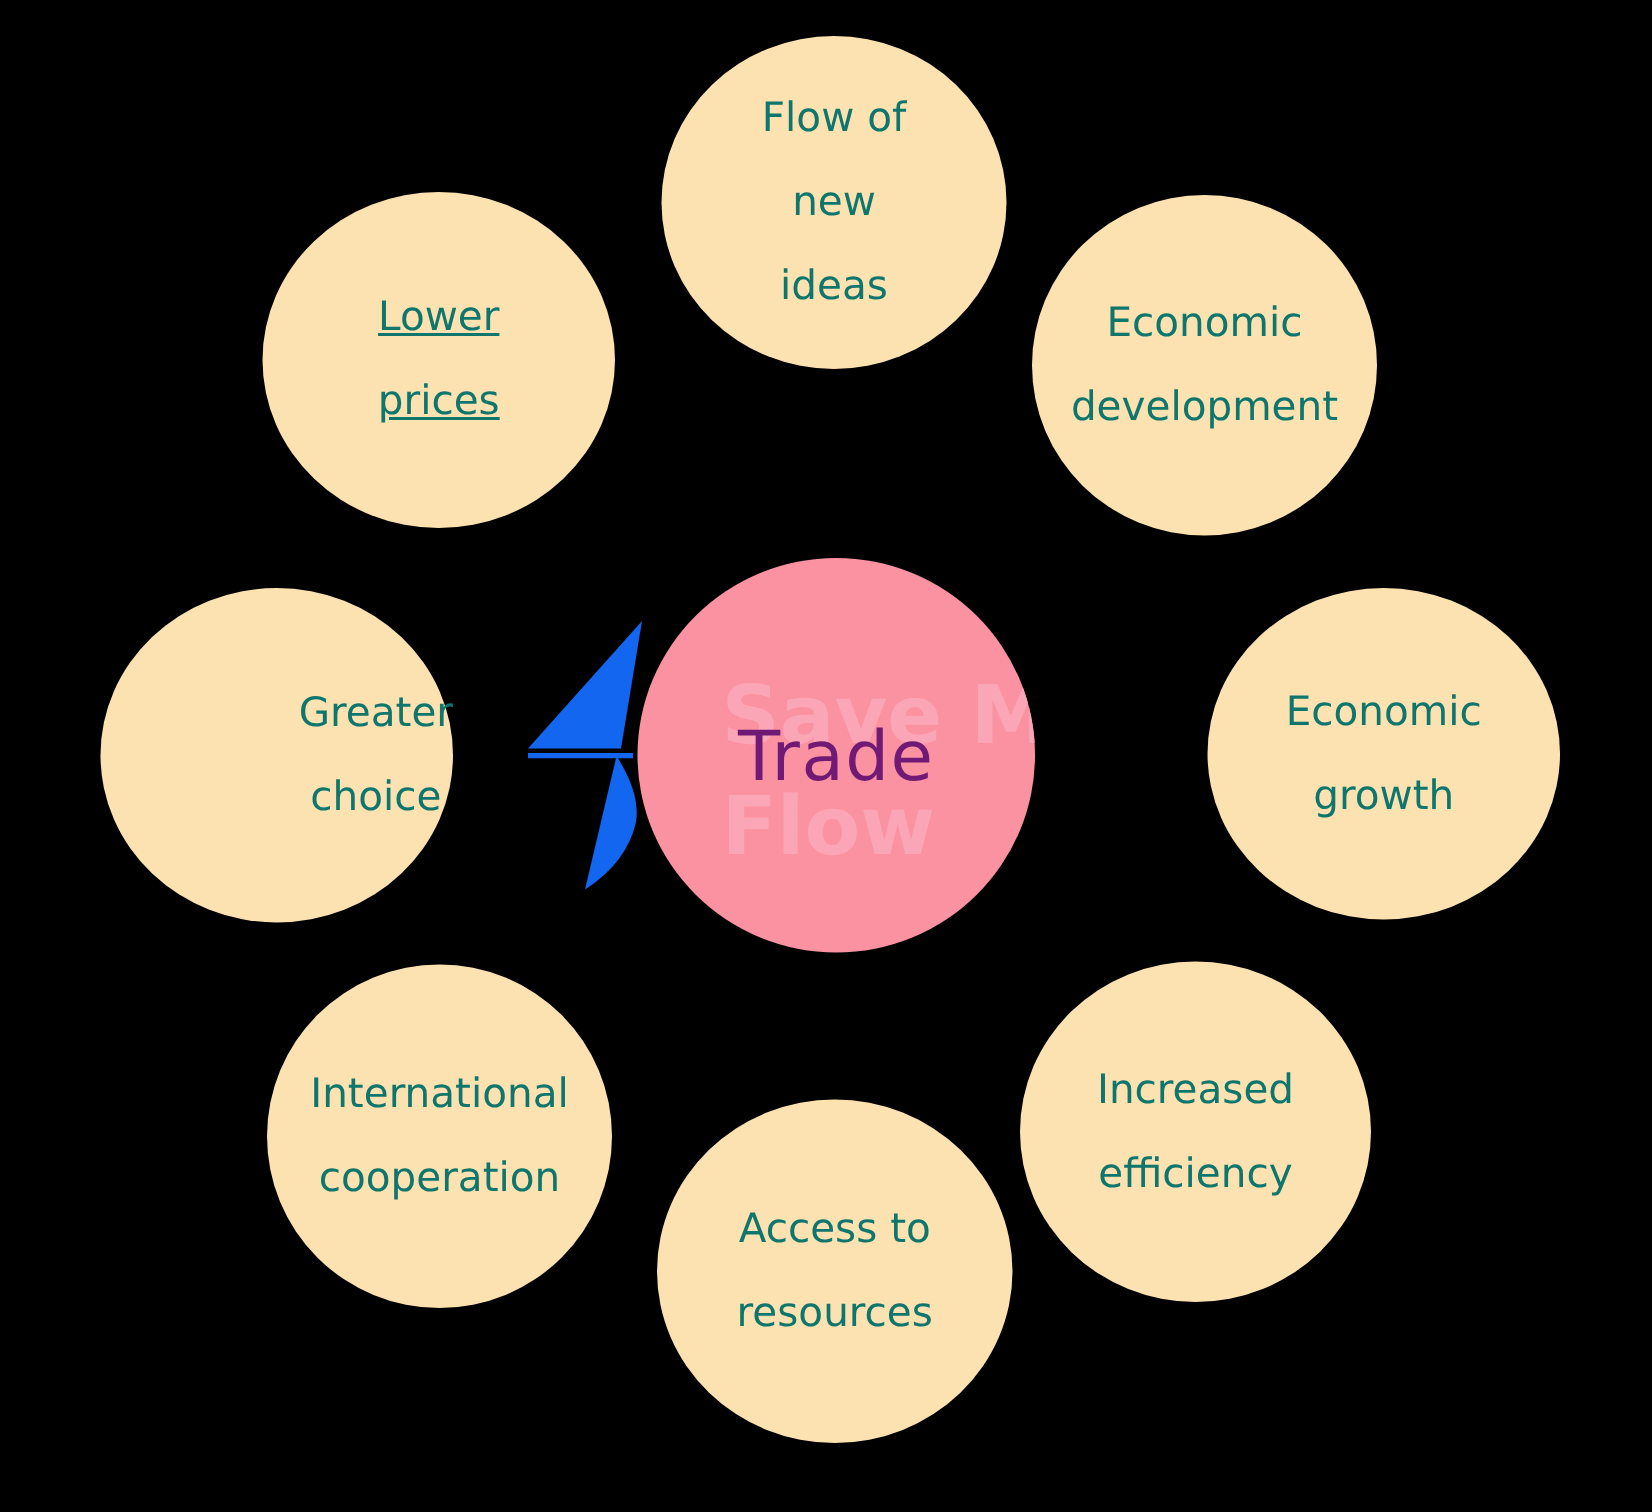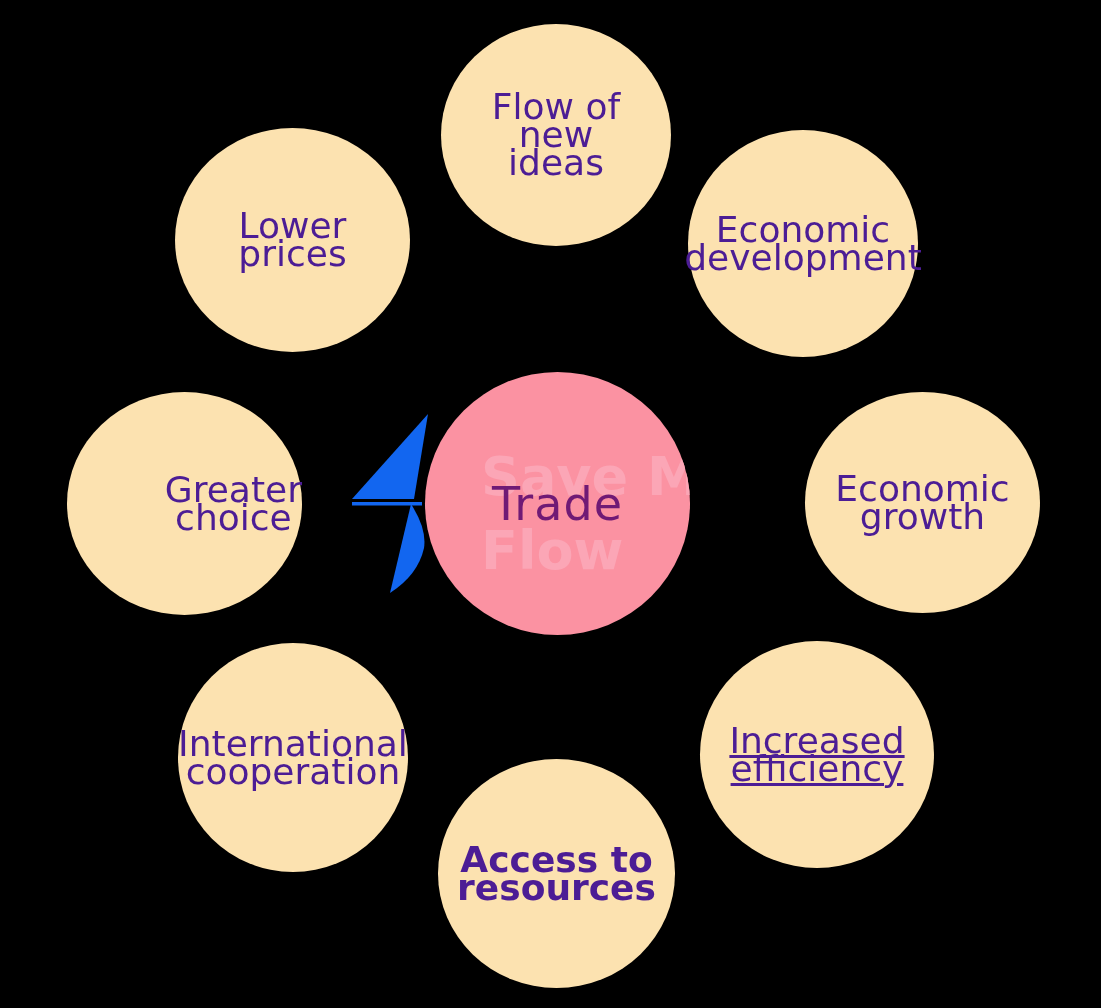--- a/index.html
+++ b/index.html
@@ -19,23 +19,23 @@
     position: absolute;
     border-radius: 50%;
     display: flex;
     align-items: center;
     justify-content: center;
     text-align: center;
     box-sizing: border-box;
   }
   .satellite {
     background: #FCE2B0;
-    color: #4c1d95;
-    font-size: 36px;
-    line-height: 28px;
+    color: #0f766e;
+    font-size: 27px;
+    line-height: 56px;
     white-space: pre-line;
     z-index: 3;
   }
   .center-circle {
     left: 425px; top: 372px; width: 265px; height: 263px;
     background: #FB92A2;
     overflow: hidden;
     z-index: 2;
   }
   .center-label {
@@ -61,25 +61,25 @@
   .bolt-icon {
     position: absolute;
     left: 340px; top: 405px;
     width: 100px; height: 200px;
     z-index: 1;
   }
   
   .sat-flow        { left: 441px; top: 24px;  width: 230px; height: 222px; }
   .sat-econdev     { left: 688px; top: 130px; width: 230px; height: 227px; }
   .sat-econgrowth  { left: 805px; top: 392px; width: 235px; height: 221px; }
-  .sat-increff     { left: 700px; top: 641px; width: 234px; height: 227px; text-decoration: underline; }
-  .sat-access      { left: 438px; top: 759px; width: 237px; height: 229px; font-weight: bold; }
+  .sat-increff     { left: 680px; top: 641px; width: 234px; height: 227px; }
+  .sat-access      { left: 438px; top: 733px; width: 237px; height: 229px; }
   .sat-intlcoop    { left: 178px; top: 643px; width: 230px; height: 229px; }
   .sat-greater     { left: 67px;  top: 392px; width: 235px; height: 223px; justify-content: flex-end; }
-  .sat-lower       { left: 175px; top: 128px; width: 235px; height: 224px; }
+  .sat-lower       { left: 175px; top: 128px; width: 235px; height: 224px; text-decoration: underline; }
 </style>
 </head>
 <body>
 
 <div class="canvas">
 
   <svg class="bolt-icon" viewBox="0 0 100 200" xmlns="http://www.w3.org/2000/svg" aria-hidden="true">
     <polygon points="88,9 12,94 74,94" fill="#1266F0"></polygon>
     <rect x="12" y="97" width="70" height="3.5" fill="#1266F0"></rect>
     <path d="M71,99 Q87,124 84,143 Q78,170 50,188 Z" fill="#1266F0"></path>

